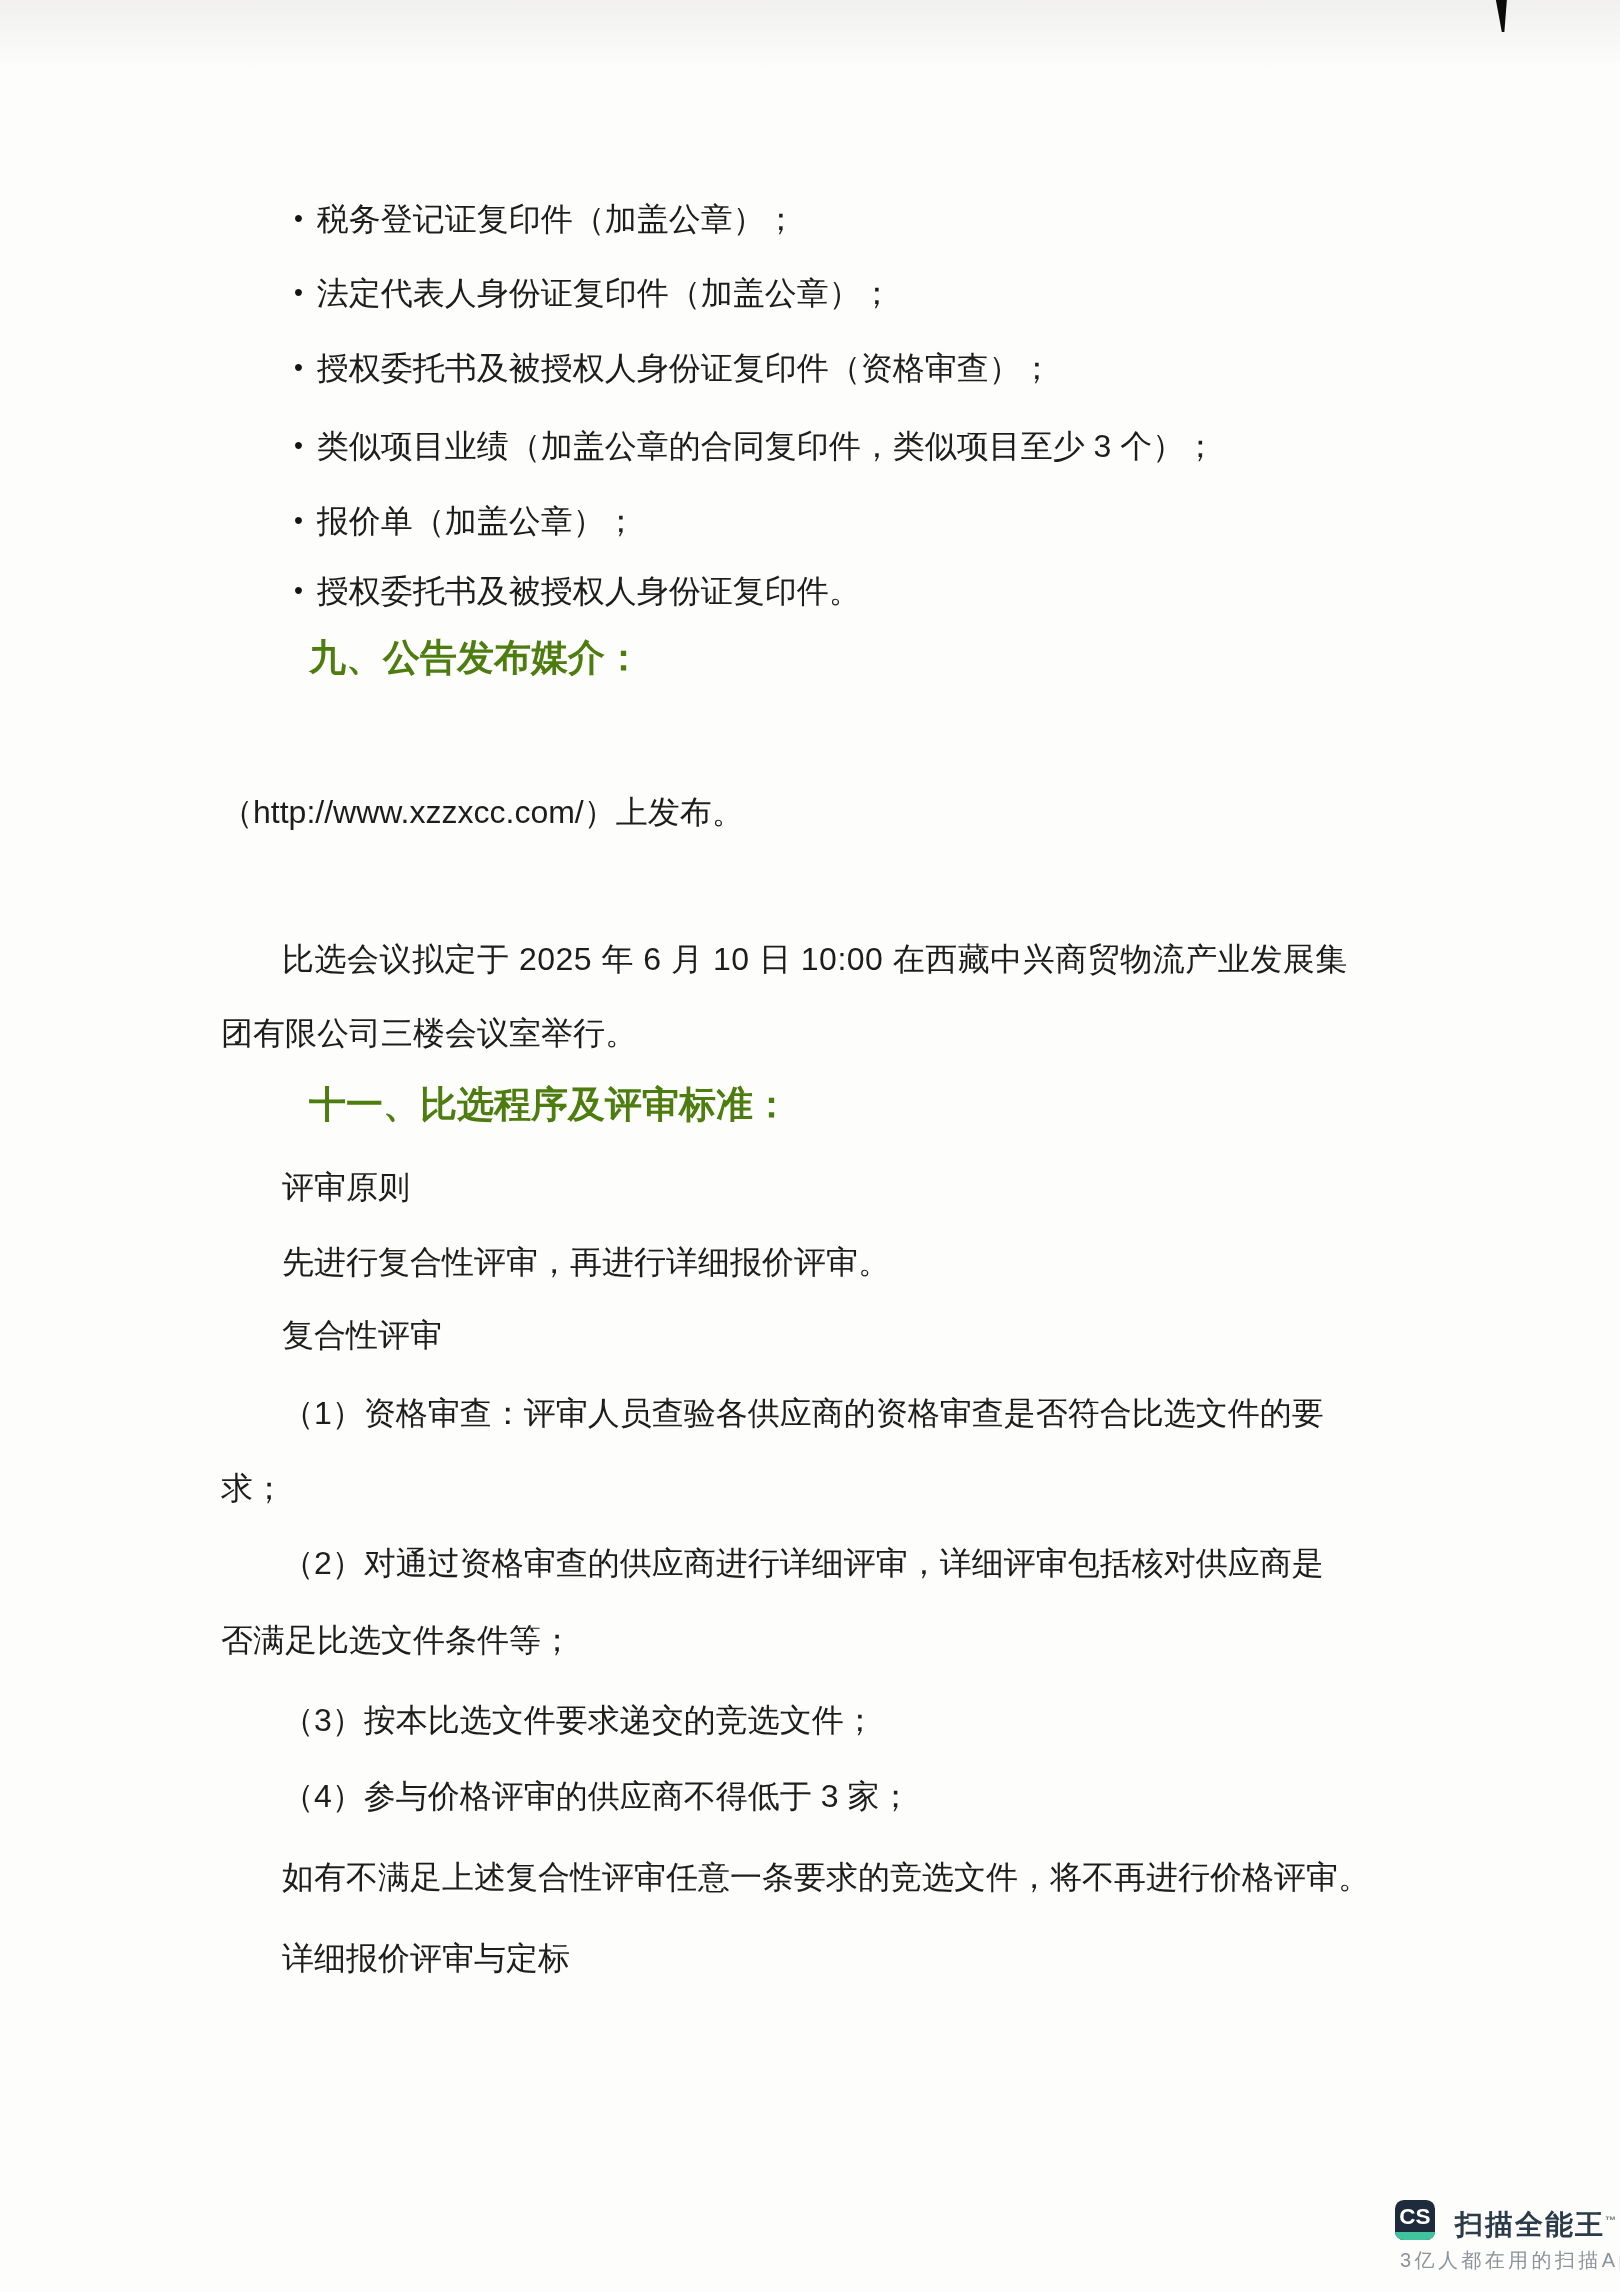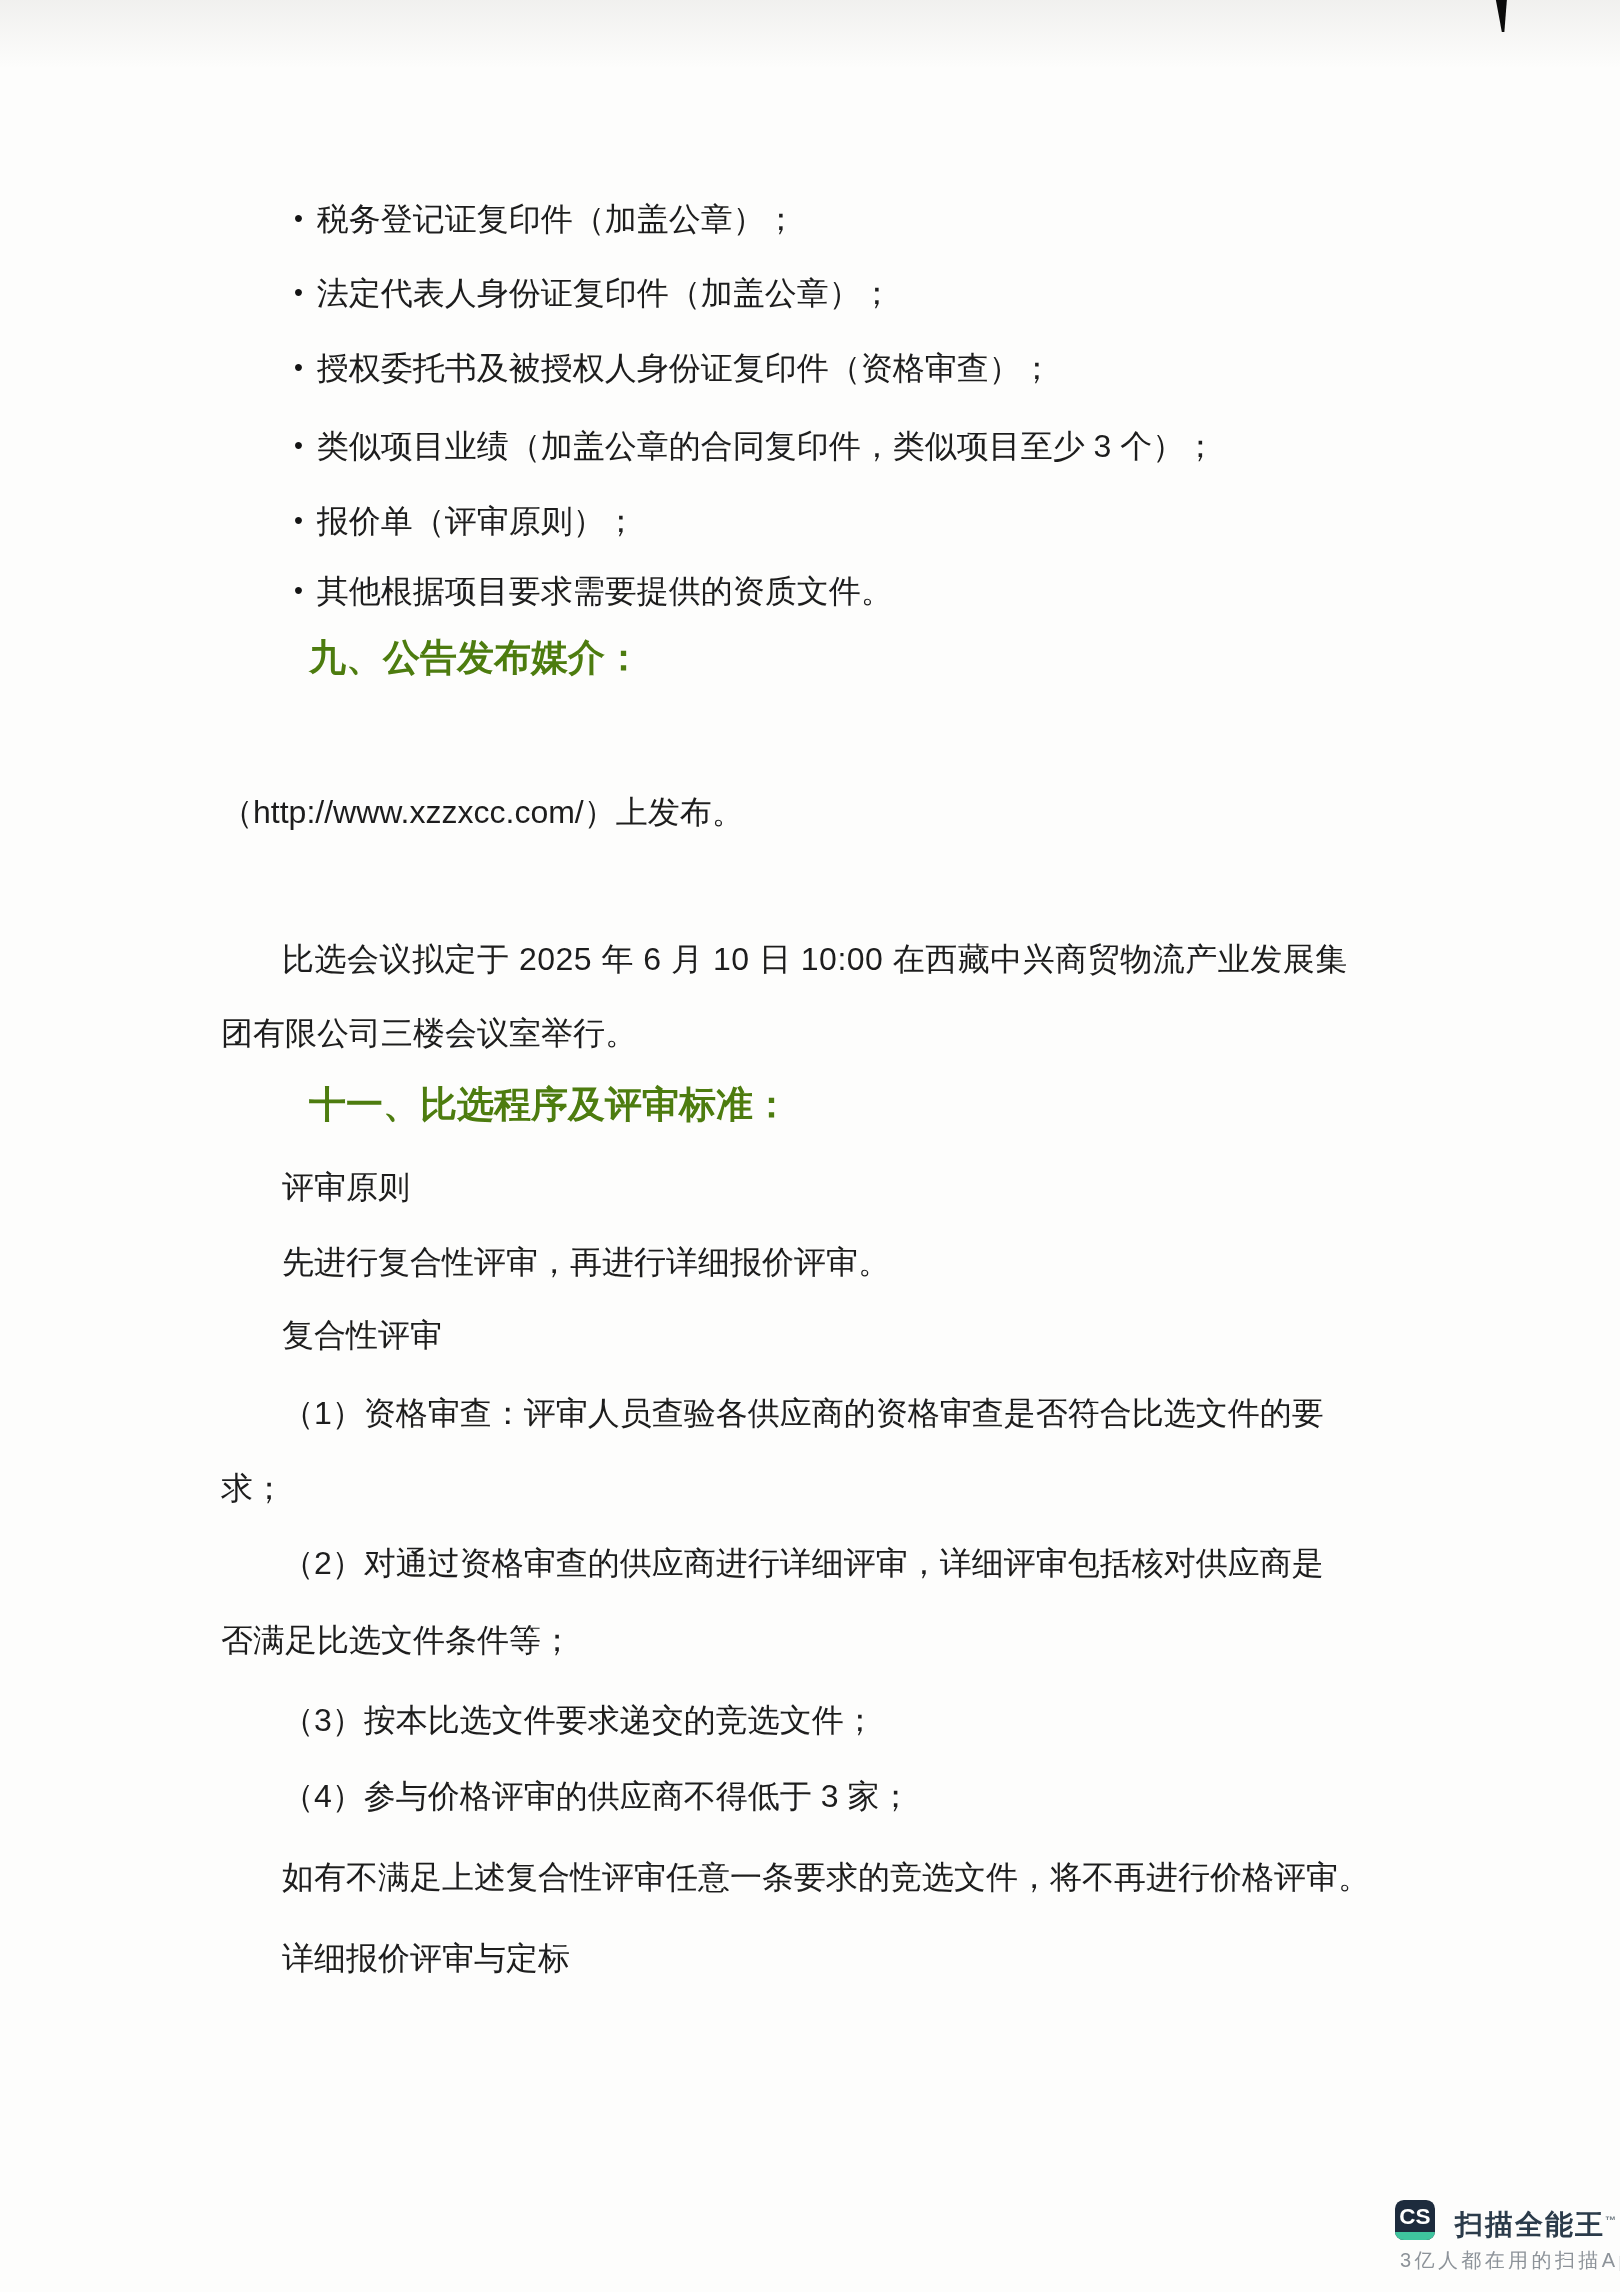--- a/index.html
+++ b/index.html
@@ -97,25 +97,25 @@
   <div class="line bullet" style="top:350px">
     <span class="dot">•</span>
     <span>授权委托书及被授权人身份证复印件（资格审查）；</span>
   </div>
   <div class="line bullet" style="top:428px">
     <span class="dot">•</span>
     <span>类似项目业绩（加盖公章的合同复印件，类似项目至少 3 个）；</span>
   </div>
   <div class="line bullet" style="top:503px">
     <span class="dot">•</span>
-    <span>报价单（评审原则）；</span>
+    <span>报价单（加盖公章）；</span>
   </div>
   <div class="line bullet" style="top:573px">
     <span class="dot">•</span>
-    <span>其他根据项目要求需要提供的资质文件。</span>
+    <span>授权委托书及被授权人身份证复印件。</span>
   </div>
 
   <div class="line heading" style="top:637px">九、公告发布媒介：</div>
   <div class="line" style="top:794px">（http://www.xzzxcc.com/）上发布。</div>
 
   <div class="line indent ls1" style="top:941px">比选会议拟定于 2025 年 6 月 10 日 10:00 在西藏中兴商贸物流产业发展集</div>
   <div class="line" style="top:1015px">团有限公司三楼会议室举行。</div>
 
   <div class="line heading" style="top:1084px">十一、比选程序及评审标准：</div>
   <div class="line indent" style="top:1169px">评审原则</div>

